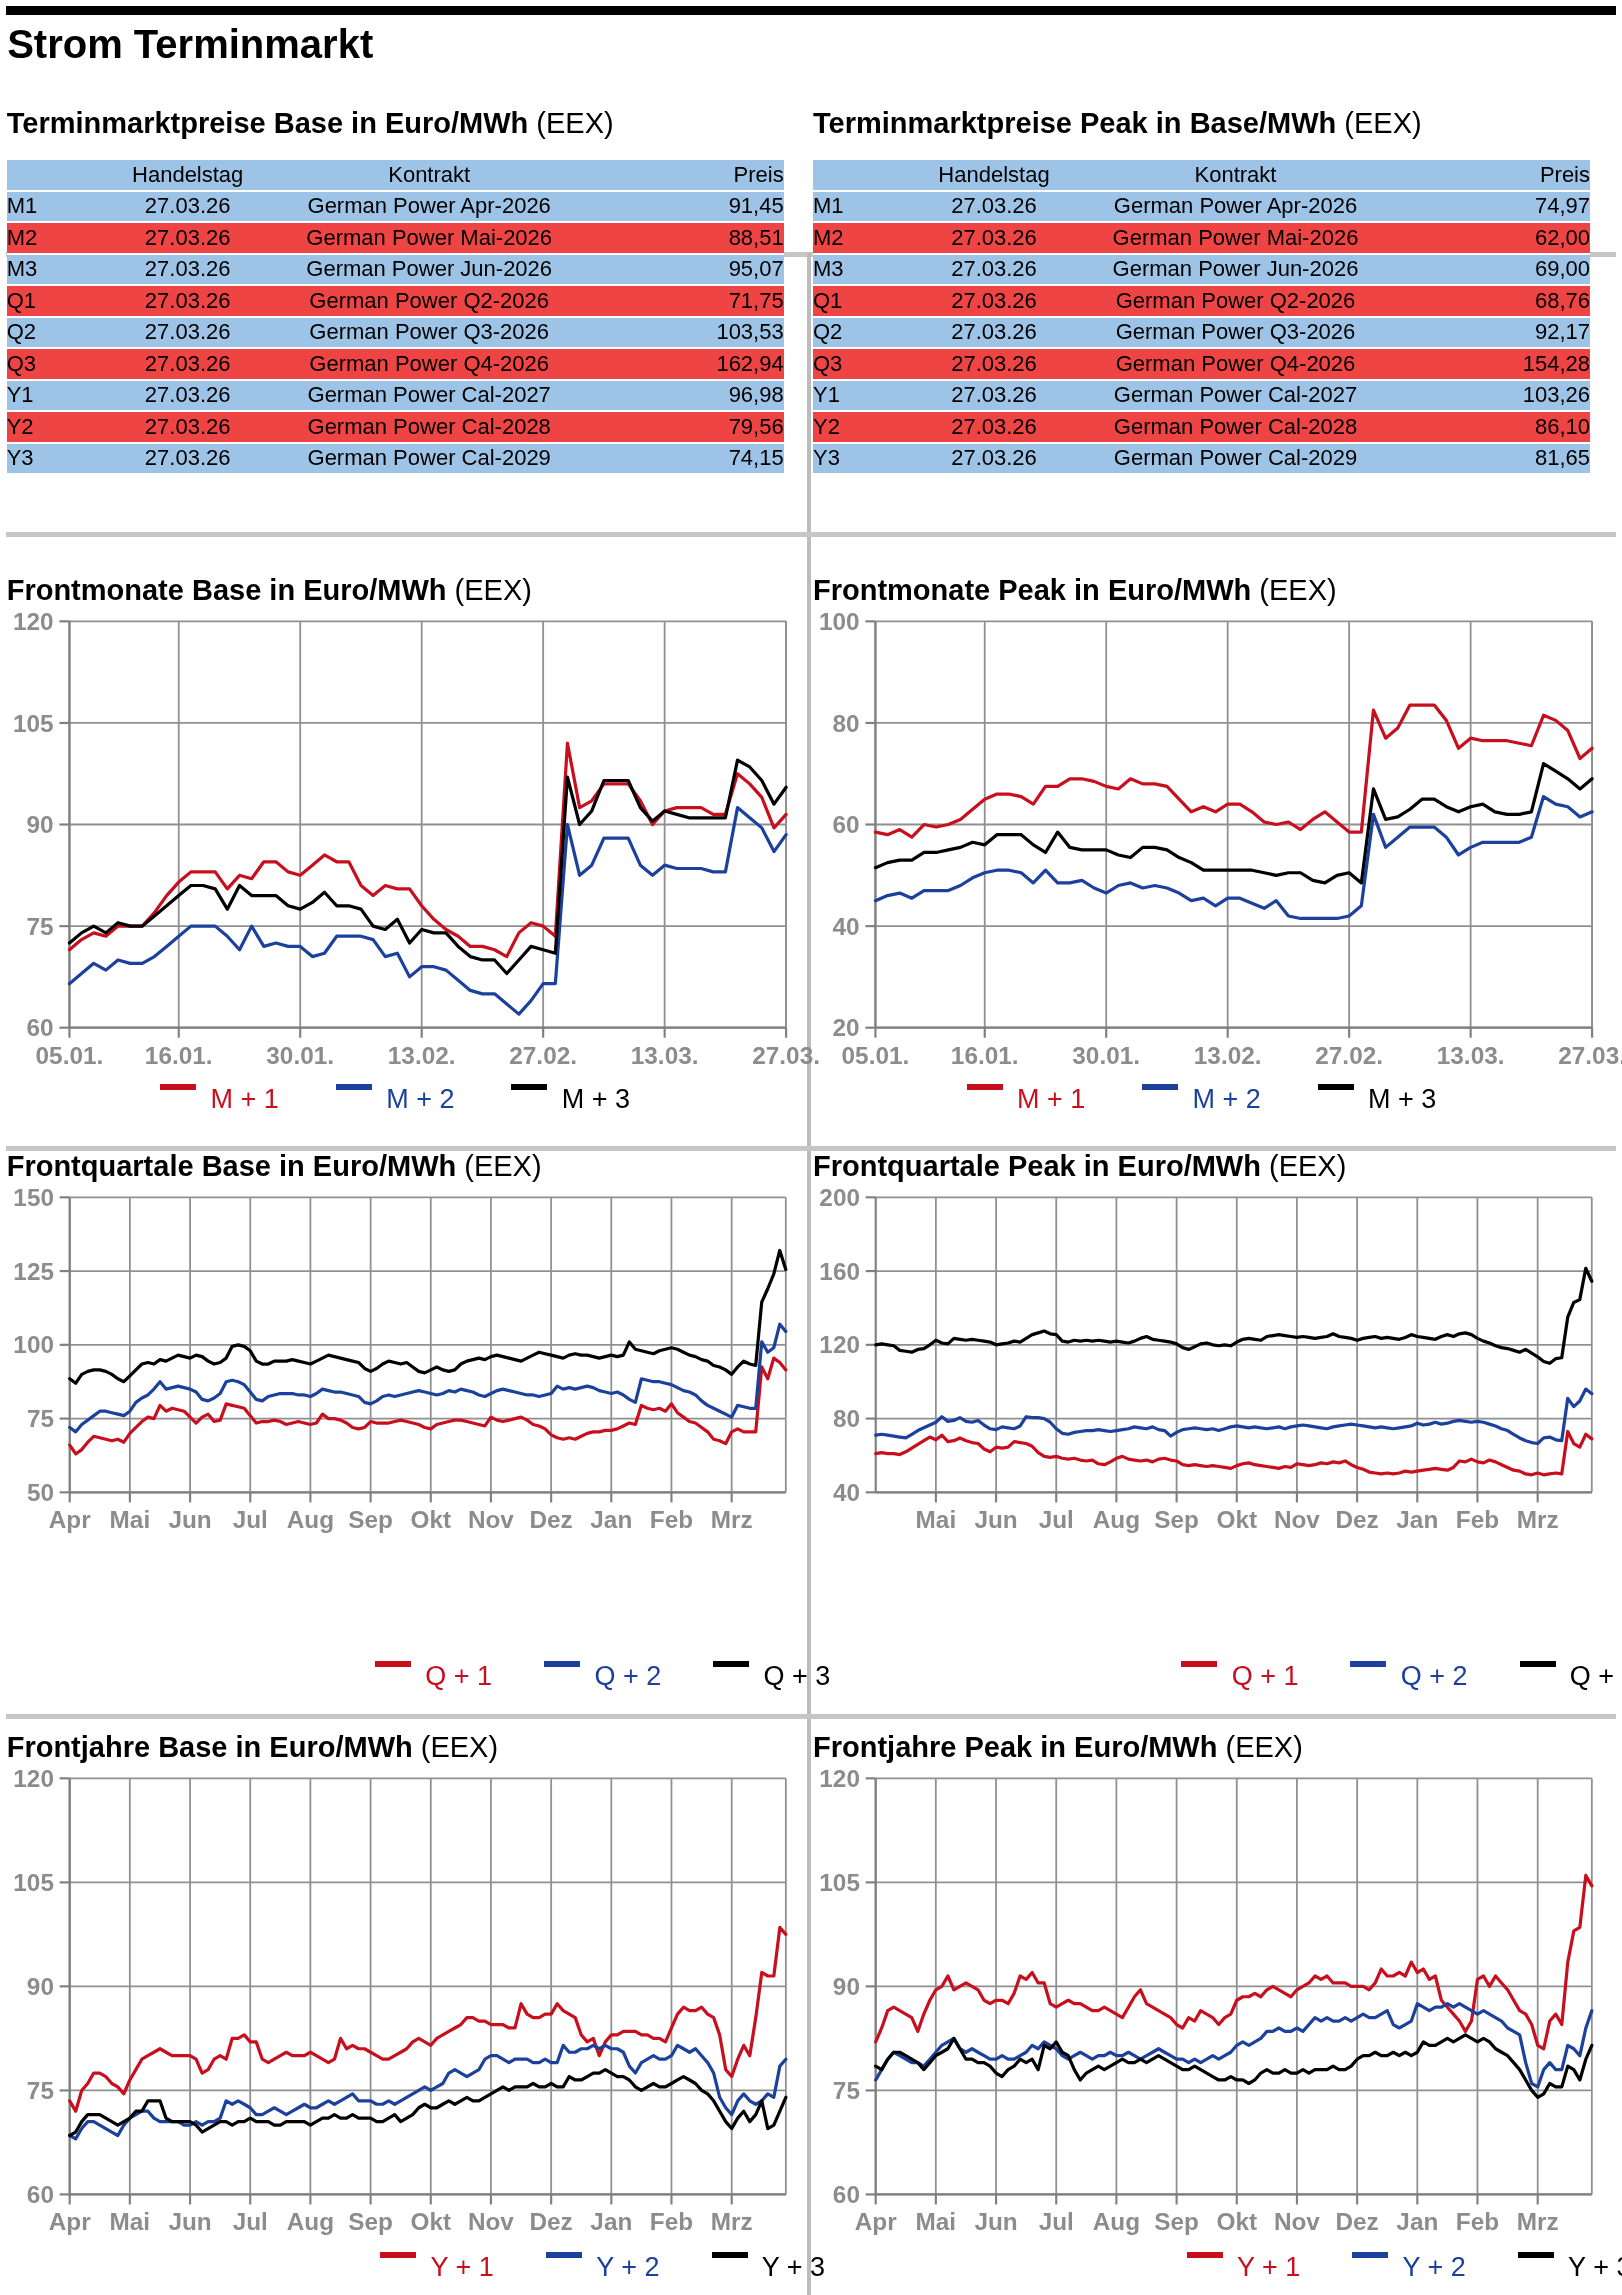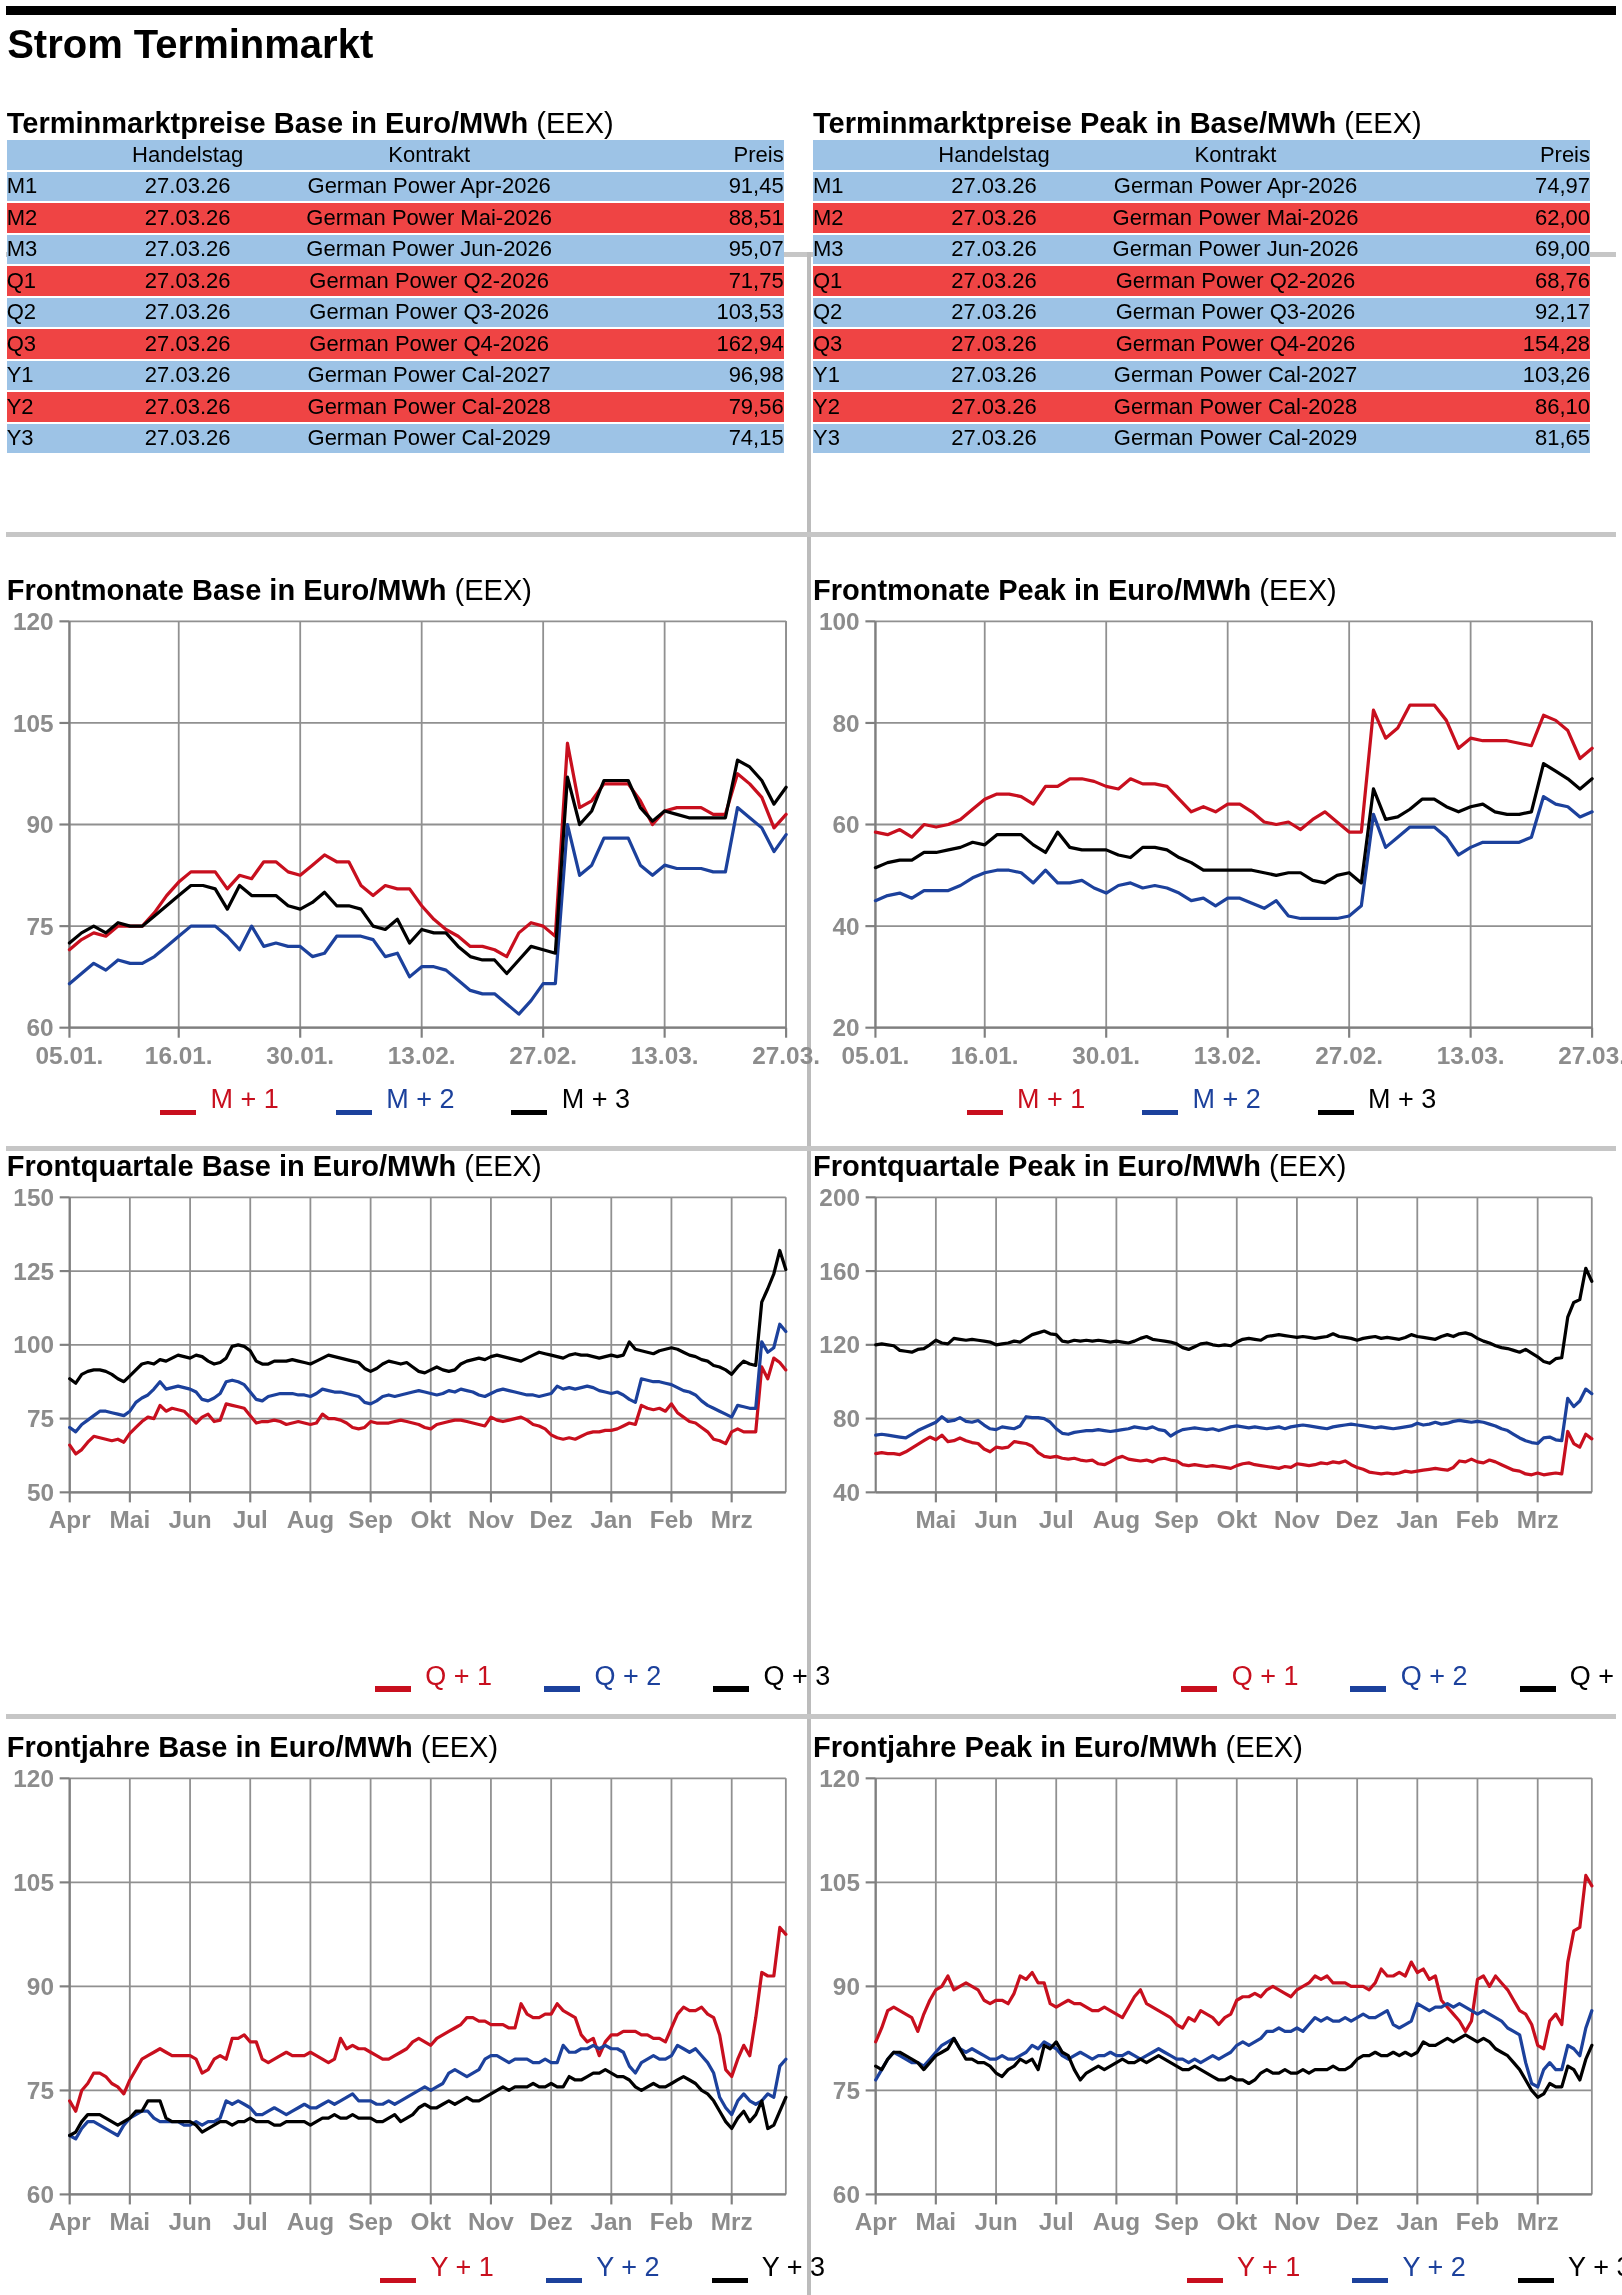--- a/index.html
+++ b/index.html
@@ -8,35 +8,35 @@
   h1{position:absolute;left:7.2px;top:21.5px;margin:0;font-size:40px;font-weight:bold;letter-spacing:0px;}
   .hdiv{position:absolute;left:5.7px;right:5.7px;height:5px;background:#c6c6c6;}
   .vdiv{position:absolute;left:807px;top:252px;bottom:0;width:3.6px;background:#bcbcbc;}
   .col{position:absolute;top:0;width:805px;height:2295px;}
   .col-left{left:5.7px;}
   .col-right{left:812px;}
   .sec{position:absolute;left:1px;width:100%;}
   h2{margin:0;font-size:29px;line-height:34px;font-weight:bold;white-space:nowrap;}
   .tn{font-weight:normal;}
   
-  table.pricetable{border-collapse:separate;border-spacing:0;width:777px;font-size:22px;table-layout:fixed;}
+  table.pricetable{border-collapse:separate;border-spacing:0;width:777px;font-size:22px;table-layout:fixed;margin-top:20px;}
   table.pricetable tr{height:31.5px;}
   table.pricetable th,table.pricetable td{font-weight:normal;padding:0;border-bottom:2.1px solid #fff;white-space:nowrap;overflow:hidden;}
   .c0{width:63px;text-align:left;padding-left:8.6px;}
   .c1{width:236px;text-align:center;}
   .c2{width:247px;text-align:center;}
   .c3{width:231px;text-align:right;padding-right:75px;}
   tr.dark th,tr.dark td{background:#9dc3e6;}
   tr.lite td{background:#ef4444;}
   
   svg.plot{display:block;overflow:visible;}
   .tick{font-family:"Liberation Sans",sans-serif;font-size:34px;font-weight:bold;fill:#8c8c8c;}
   .legend{display:flex;align-items:center;justify-content:center;width:777px;font-size:27px;font-weight:normal;gap:57px;}
   .legend.shifted{padding-left:387px;box-sizing:border-box;width:805px;gap:52px;}
-  .lg-item{display:flex;align-items:flex-end;gap:14.3px;white-space:nowrap;}
+  .lg-item{display:flex;align-items:flex-start;gap:14.3px;white-space:nowrap;}
   .dash{display:inline-block;width:36px;height:5.7px;}
 </style>
 </head>
 <body>
 
 <div class="topbar"></div>
 <h1>Strom Terminmarkt</h1>
 <div class="hdiv" style="top:252px"></div>
 <div class="vdiv"></div>
 <div class="hdiv" style="top:532px"></div>

